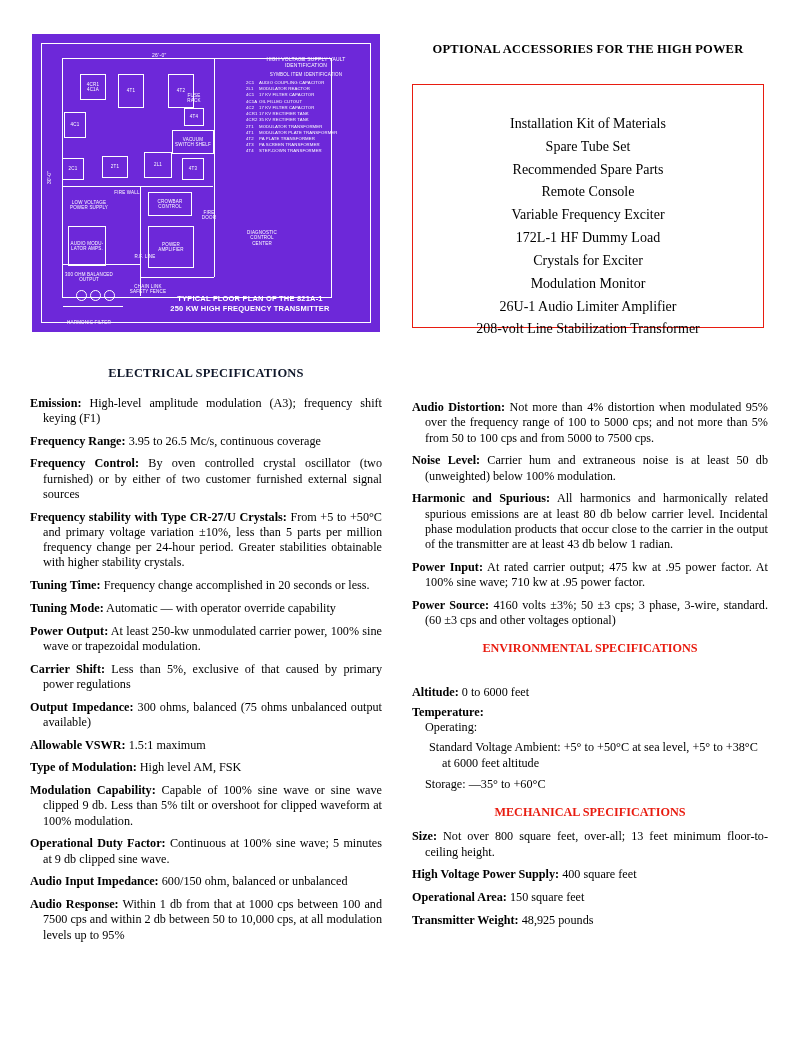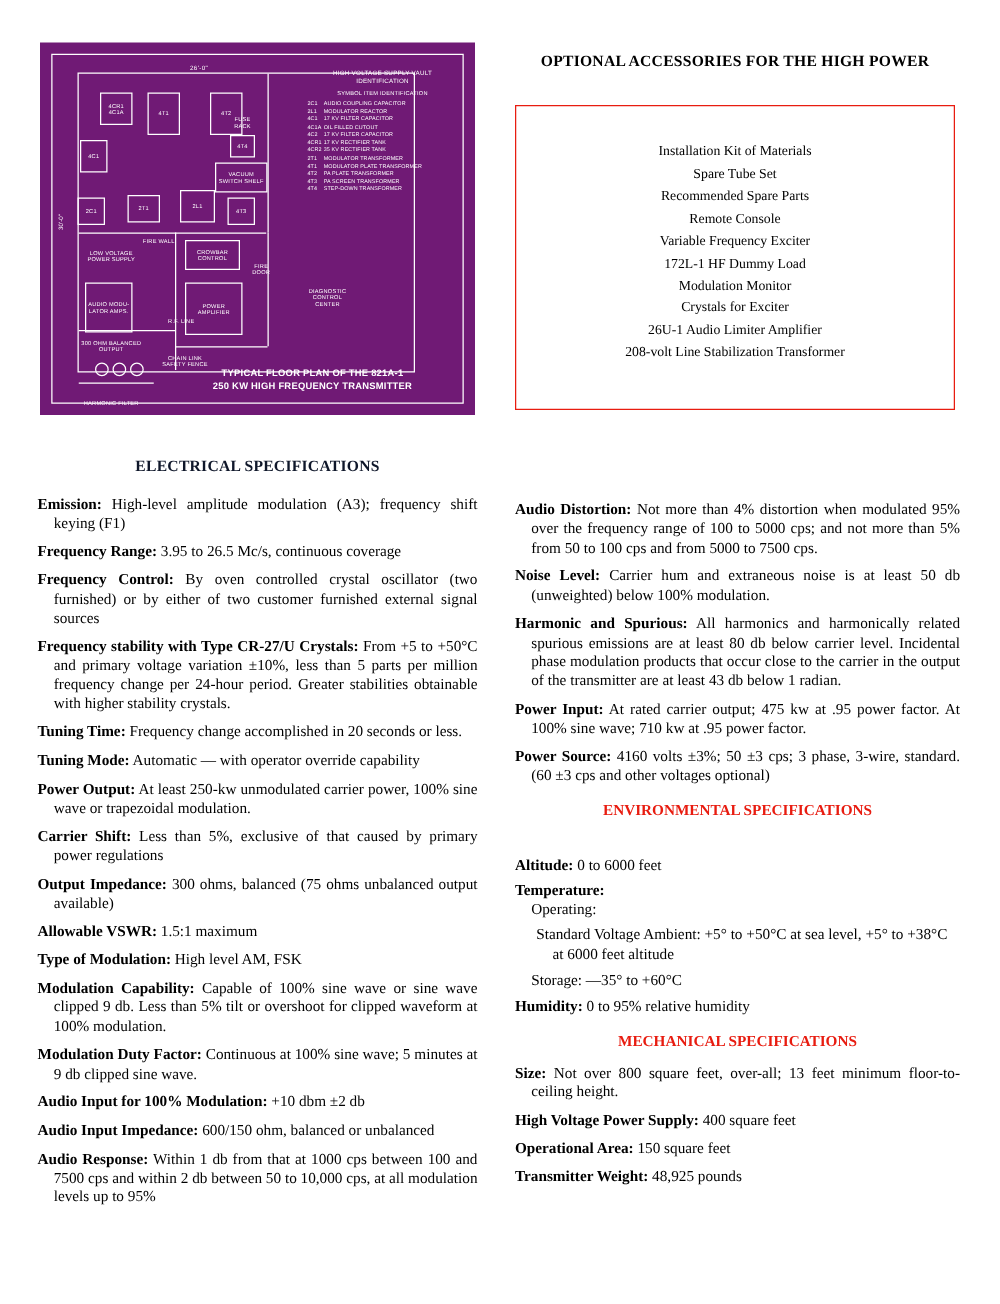--- a/index.html
+++ b/index.html
@@ -19,21 +19,21 @@
     position: absolute;
     left: 0; top: 0;
     width: 800px; height: 1043px;
   }
 
   
   .floorplan {
     position: absolute;
     left: 32px; top: 34px;
     width: 348px; height: 298px;
-    background: #701a75;
+    background: #6d28d9;
     overflow: hidden;
   }
   .fp-outer {
     position: absolute;
     left: 9px; top: 9px;
     right: 9px; bottom: 9px;
     border: 1px solid #ffffff;
   }
   .fp-inner {
     position: absolute;
@@ -159,21 +159,21 @@
     left: 412px; top: 84px;
     width: 352px; height: 244px;
     border: 1px solid #e81c10;
     box-sizing: border-box;
   }
   .accessories-list {
     position: absolute;
     left: 0; top: 28px;
     width: 100%;
     text-align: center;
-    font-size: 11px;
+    font-size: 14px;
     line-height: 1.63;
   }
 
   
   .sec-head {
     color: #0f172a;
     font-weight: bold;
     font-size: 12.5px;
     text-align: center;
     letter-spacing: .2px;
@@ -292,63 +292,61 @@
   </div>
 
   <div class="accessories-box">
     <div class="accessories-list">
       <div>Installation Kit of Materials</div>
       <div>Spare Tube Set</div>
       <div>Recommended Spare Parts</div>
       <div>Remote Console</div>
       <div>Variable Frequency Exciter</div>
       <div>172L-1 HF Dummy Load</div>
+      <div>Crystals for Exciter</div>
       <div>Modulation Monitor</div>
-      <div>Crystals for Exciter</div>
       <div>26U-1 Audio Limiter Amplifier</div>
       <div>208-volt Line Stabilization Transformer</div>
     </div>
   </div>
 
   <div class="col col-left">
     <div class="sec-head" style="margin-bottom:14px;">ELECTRICAL SPECIFICATIONS</div>
 
     <p class="spec"><span class="term">Emission:</span><span> High-level amplitude modulation (A3); frequency shift keying (F1)</span></p>
     <p class="spec"><span class="term">Frequency Range:</span><span> 3.95 to 26.5 Mc/s, continuous coverage</span></p>
     <p class="spec"><span class="term">Frequency Control:</span><span> By oven controlled crystal oscillator (two furnished) or by either of two customer furnished external signal sources</span></p>
     <p class="spec"><span class="term">Frequency stability with Type CR-27/U Crystals:</span><span> From +5 to +50°C and primary voltage variation ±10%, less than 5 parts per million frequency change per 24-hour period. Greater stabilities obtainable with higher stability crystals.</span></p>
     <p class="spec"><span class="term">Tuning Time:</span><span> Frequency change accomplished in 20 seconds or less.</span></p>
     <p class="spec"><span class="term">Tuning Mode:</span><span> Automatic — with operator override capability</span></p>
     <p class="spec"><span class="term">Power Output:</span><span> At least 250-kw unmodulated carrier power, 100% sine wave or trapezoidal modulation.</span></p>
     <p class="spec"><span class="term">Carrier Shift:</span><span> Less than 5%, exclusive of that caused by primary power regulations</span></p>
     <p class="spec"><span class="term">Output Impedance:</span><span> 300 ohms, balanced (75 ohms unbalanced output available)</span></p>
     <p class="spec"><span class="term">Allowable VSWR:</span><span> 1.5:1 maximum</span></p>
     <p class="spec"><span class="term">Type of Modulation:</span><span> High level AM, FSK</span></p>
     <p class="spec"><span class="term">Modulation Capability:</span><span> Capable of 100% sine wave or sine wave clipped 9 db. Less than 5% tilt or overshoot for clipped waveform at 100% modulation.</span></p>
-    <p class="spec"><span class="term">Modulation Duty Factor:</span><span> Continuous at 100% sine wave; 5 minutes at 9 db clipped sine wave.</span></p>
-    <p class="spec"><span class="term">Audio Input for 100% Modulation:</span><span> +10 dbm ±2 db</span></p>
+    <p class="spec"><span class="term">Operational Duty Factor:</span><span> Continuous at 100% sine wave; 5 minutes at 9 db clipped sine wave.</span></p>
     <p class="spec"><span class="term">Audio Input Impedance:</span><span> 600/150 ohm, balanced or unbalanced</span></p>
     <p class="spec"><span class="term">Audio Response:</span><span> Within 1 db from that at 1000 cps between 100 and 7500 cps and within 2 db between 50 to 10,000 cps, at all modulation levels up to 95%</span></p>
   </div>
 
   <div class="col col-right">
     <p class="spec"><span class="term">Audio Distortion:</span><span> Not more than 4% distortion when modulated 95% over the frequency range of 100 to 5000 cps; and not more than 5% from 50 to 100 cps and from 5000 to 7500 cps.</span></p>
     <p class="spec"><span class="term">Noise Level:</span><span> Carrier hum and extraneous noise is at least 50 db (unweighted) below 100% modulation.</span></p>
     <p class="spec"><span class="term">Harmonic and Spurious:</span><span> All harmonics and harmonically related spurious emissions are at least 80 db below carrier level. Incidental phase modulation products that occur close to the carrier in the output of the transmitter are at least 43 db below 1 radian.</span></p>
     <p class="spec"><span class="term">Power Input:</span><span> At rated carrier output; 475 kw at .95 power factor. At 100% sine wave; 710 kw at .95 power factor.</span></p>
     <p class="spec"><span class="term">Power Source:</span><span> 4160 volts ±3%; 50 ±3 cps; 3 phase, 3-wire, standard. (60 ±3 cps and other voltages optional)</span></p>
 
     <div class="sec-head-inline">ENVIRONMENTAL SPECIFICATIONS</div>
 
     <p class="spec" style="margin-bottom:5px;margin-top:28px;"><span class="term">Altitude:</span><span> 0 to 6000 feet</span></p>
     <p class="spec" style="margin-bottom:0;"><span class="term">Temperature:</span></p>
     <p class="sub" style="margin-bottom:5px;"><span class="term">Operating:</span></p>
     <p class="sub2" style="margin-bottom:6px;"><span class="term">Standard Voltage Ambient:</span><span> +5° to +50°C at sea level, +5° to +38°C at 6000 feet altitude</span></p>
     <p class="sub" style="margin-bottom:6px;"><span class="term">Storage:</span><span> —35° to +60°C</span></p>
-    <p class="spec" style="margin-bottom:6px;"><span class="term">Humidity:</span><span> 0 to 95% relative humidity</span></p>
 
     <div class="sec-head-inline">MECHANICAL SPECIFICATIONS</div>
 
     <p class="spec"><span class="term">Size:</span><span> Not over 800 square feet, over-all; 13 feet minimum floor-to-ceiling height.</span></p>
     <p class="spec"><span class="term">High Voltage Power Supply:</span><span> 400 square feet</span></p>
     <p class="spec"><span class="term">Operational Area:</span><span> 150 square feet</span></p>
     <p class="spec"><span class="term">Transmitter Weight:</span><span> 48,925 pounds</span></p>
   </div>
 
 </div>

